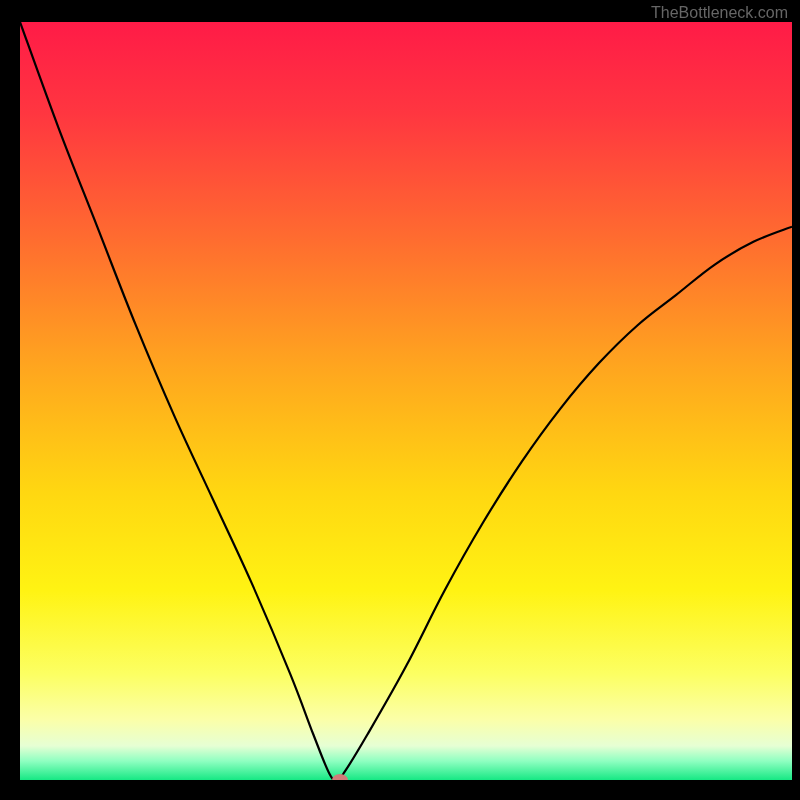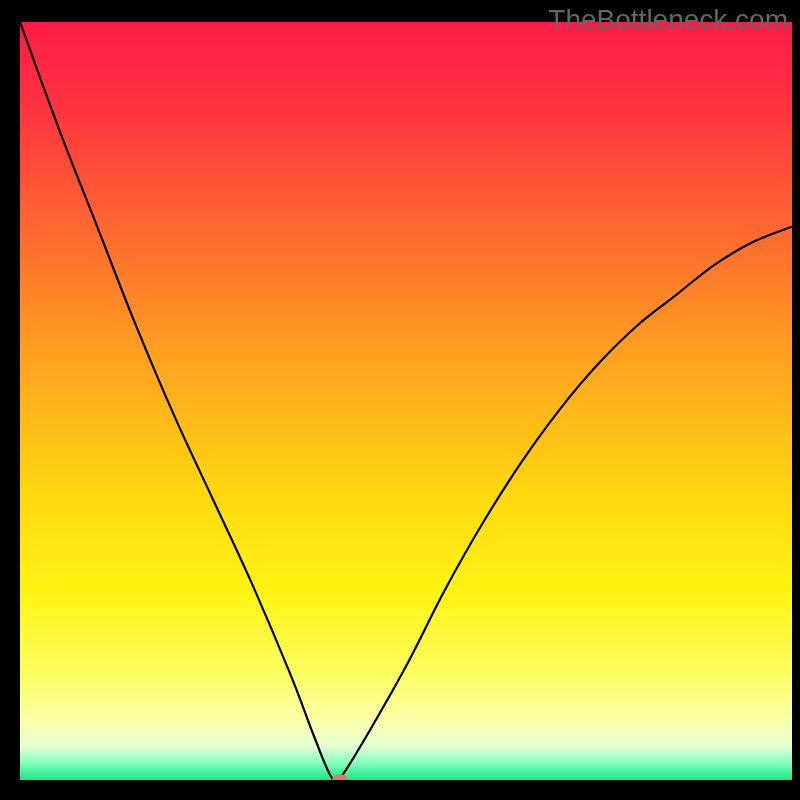--- a/index.html
+++ b/index.html
@@ -8,21 +8,21 @@
     height: 800px;
     background: #000;
     position: relative;
     font-family: Arial, Helvetica, sans-serif;
   }
   .watermark {
     position: absolute;
     top: 4px;
     right: 12px;
     color: #666;
-    font-size: 28px;
+    font-size: 16px;
     font-weight: 500;
     z-index: 10;
   }
   .chart-area {
     position: absolute;
     left: 20px;
     top: 22px;
     width: 772px;
     height: 758px;
     overflow: hidden;

